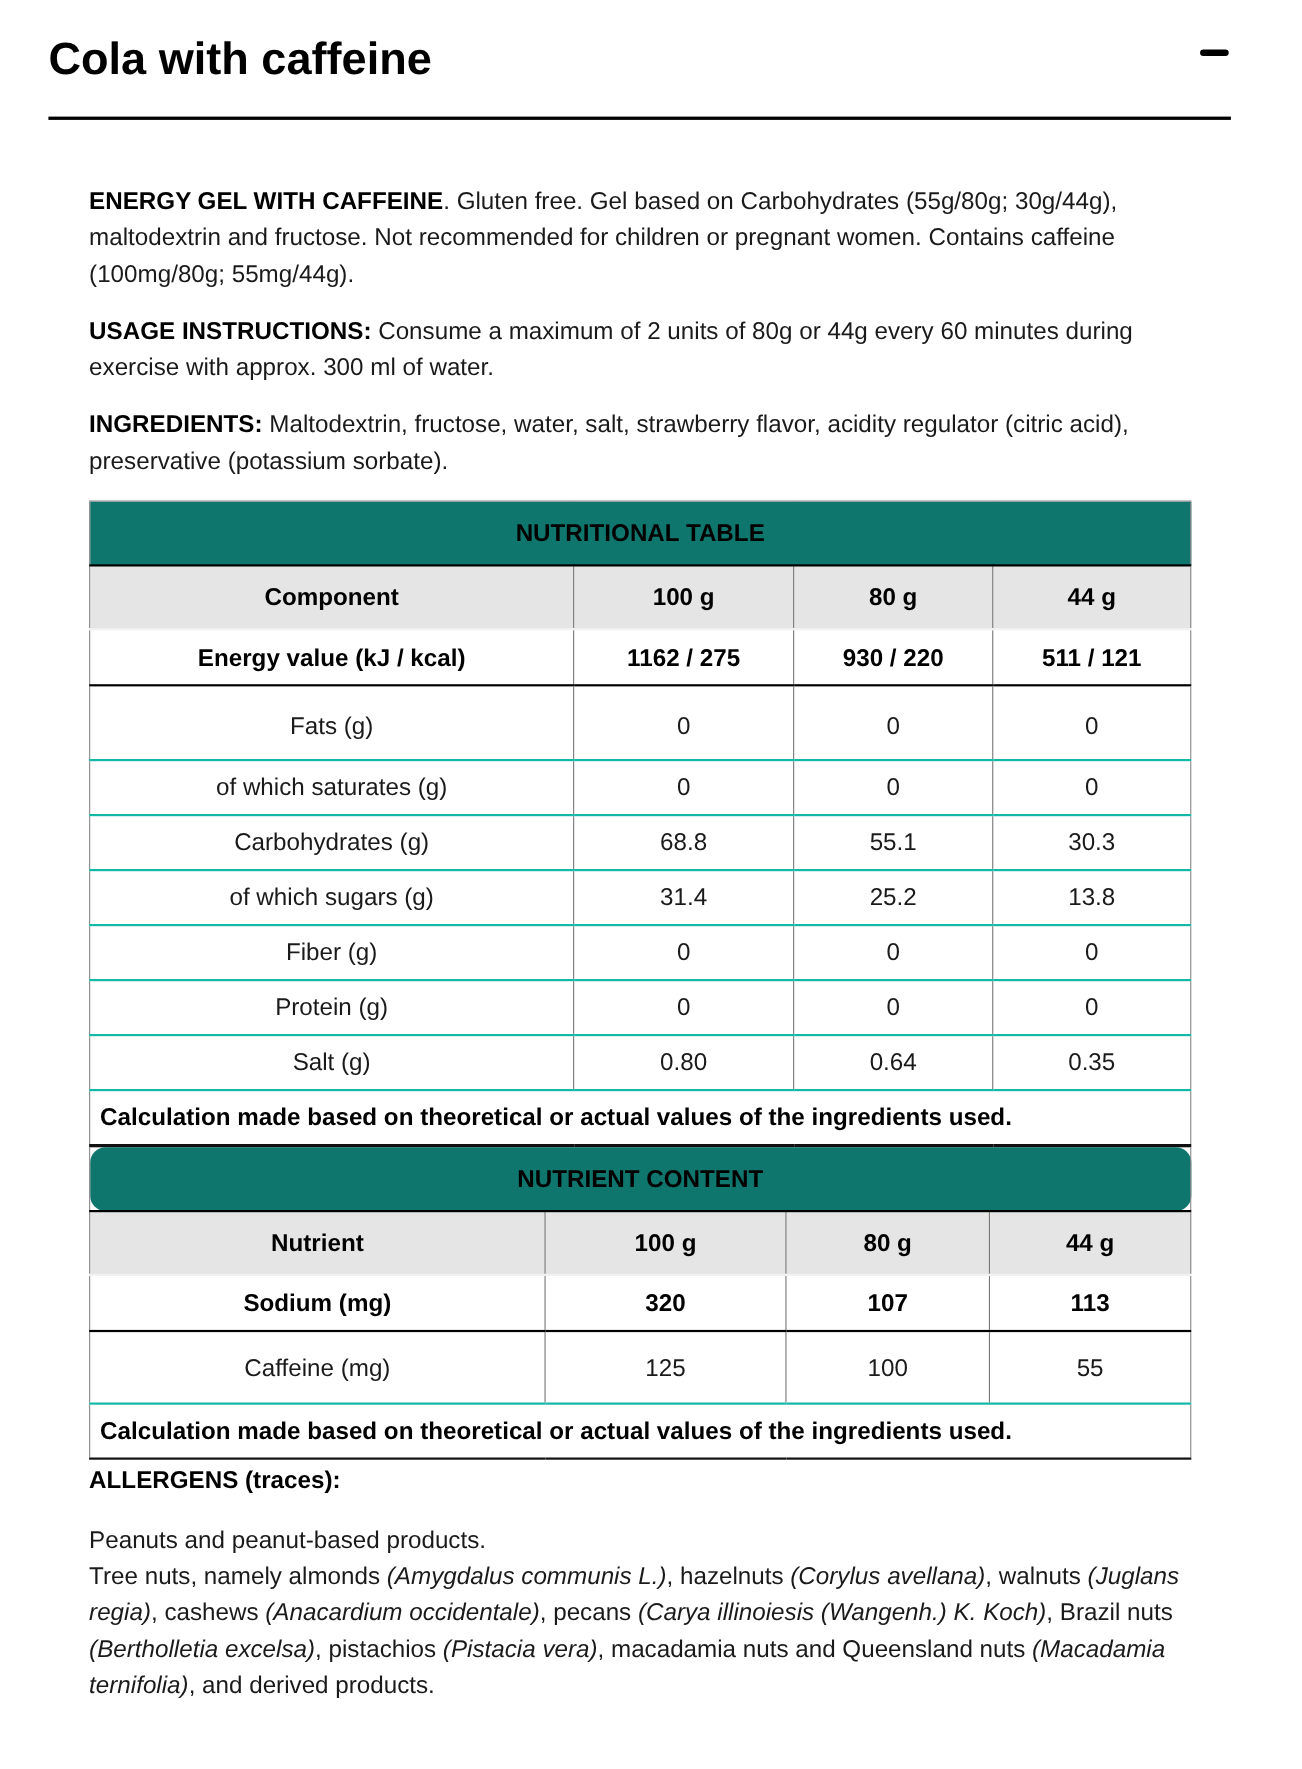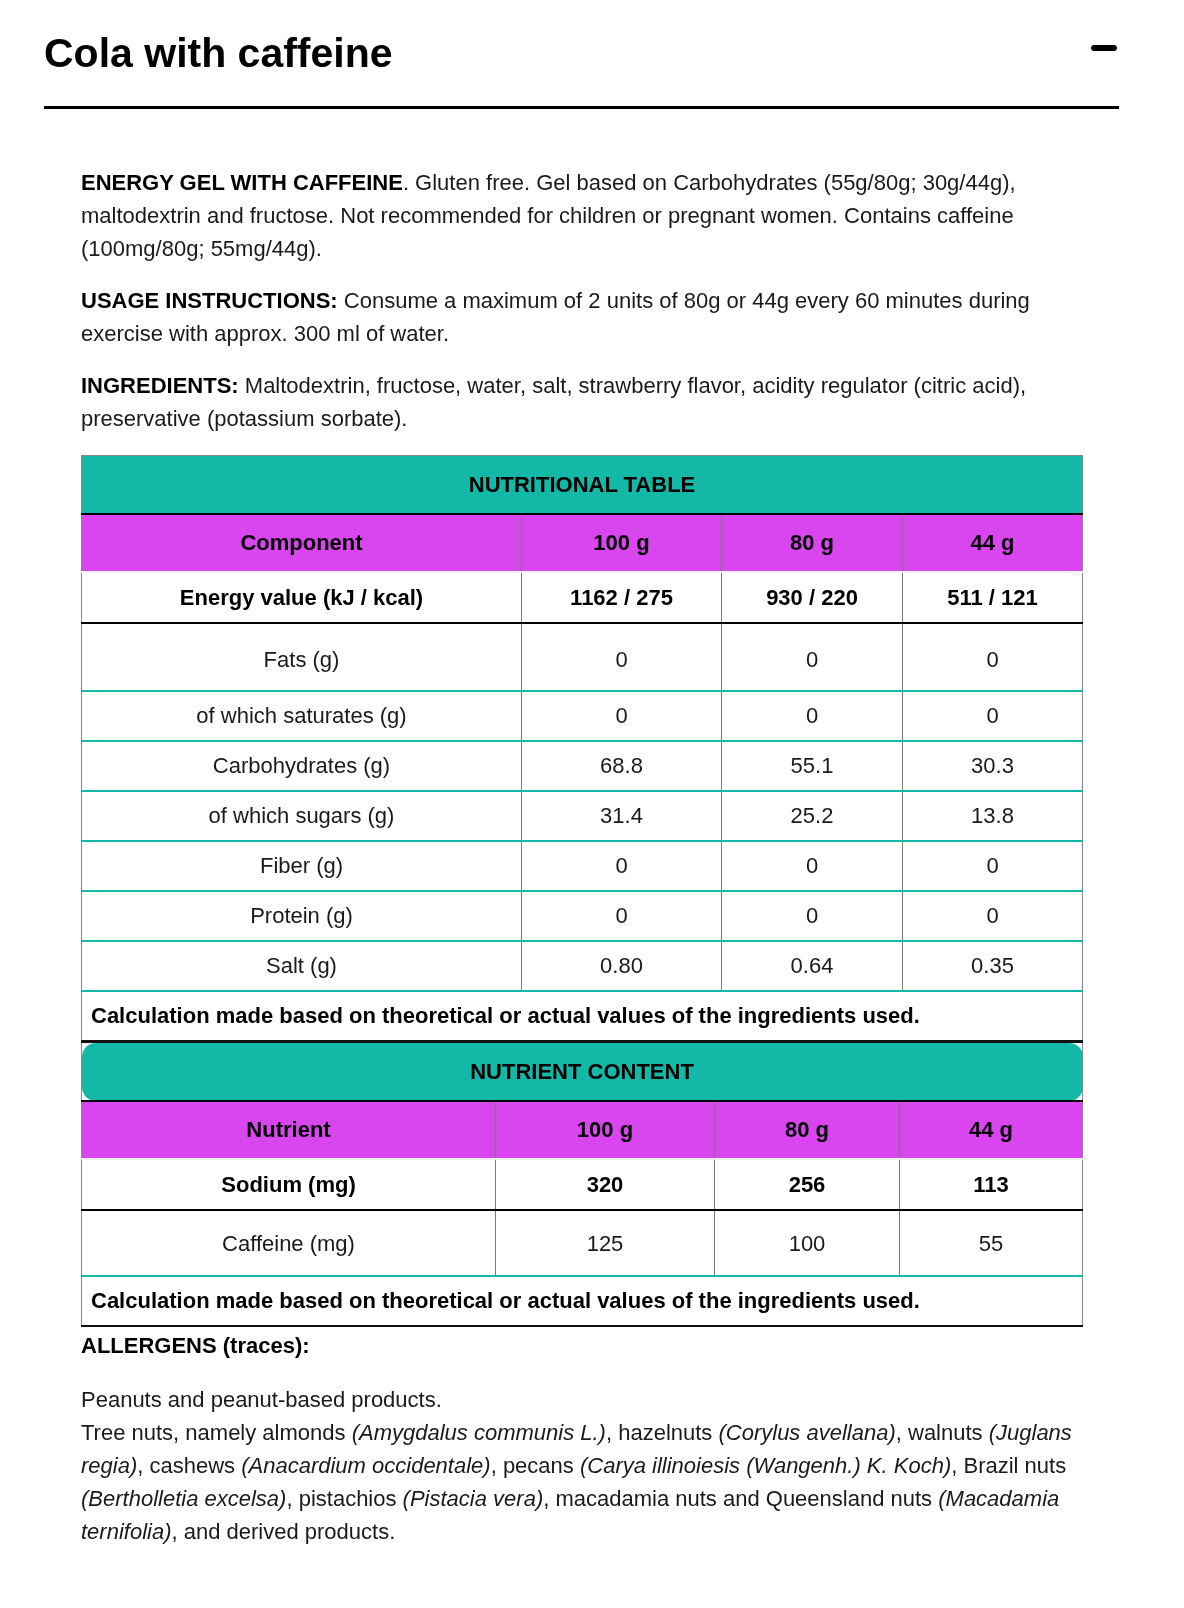--- a/index.html
+++ b/index.html
@@ -25,24 +25,24 @@
   .para { font-size: 22px; line-height: 33px; margin: 0 0 19px 0; color: #1a1a1a; }
   .para b { color: #000; margin-top: 43px; }
   .tbl {
     width: 1001px; border-collapse: collapse; table-layout: fixed;
     font-size: 22px; color: #1a1a1a;
     border-left: 1px solid #888; border-right: 1px solid #888;
   }
   .tbl td { text-align: center; padding: 0; border-left: 1px solid #777; }
   .tbl td:first-child { border-left: none; }
   .tbl .caption td {
-    background: #14b8a6; font-weight: bold; height: 57px; border-top: 1px solid #888;
+    background: #0f766e; font-weight: bold; height: 57px; border-top: 1px solid #888;
     border-bottom: 2px solid #000; color: #000;
   }
-  .tbl .hdr td { background: #d946ef; font-weight: bold; height: 56px; color: #000; }
+  .tbl .hdr td { background: #e5e5e5; font-weight: bold; height: 56px; color: #000; }
   .tbl .energy td { font-weight: bold; height: 49px; border-top: 2px solid #f1f1f1; border-bottom: 2px solid #000; color: #000; }
   .tbl .row td { height: 48px; border-bottom: 2px solid #14b8a6; }
   .tbl .row.first td { height: 60px; padding-top: 6px; }
   .tbl .note td {
     text-align: left; font-weight: bold; padding-left: 9px; height: 48px;
     border-bottom: 3px solid #111; color: #000;
   }
   .tbl2 .caption td { border-top: none; border-radius: 14px; }
   .tbl2 .sodium td { border-bottom: 2px solid #000; }
   .tbl2 .caffeine td { height: 62px; padding-top: 2px; }
@@ -150,21 +150,21 @@
     </tr>
     <tr class="hdr">
       <td>Nutrient</td>
       <td>100 g</td>
       <td>80 g</td>
       <td>44 g</td>
     </tr>
     <tr class="energy sodium">
       <td>Sodium (mg)</td>
       <td>320</td>
-      <td>256</td>
+      <td>107</td>
       <td>113</td>
     </tr>
     <tr class="row caffeine">
       <td>Caffeine (mg)</td>
       <td>125</td>
       <td>100</td>
       <td>55</td>
     </tr>
     <tr class="note">
       <td colspan="4">Calculation made based on theoretical or actual values of the ingredients used.</td>

